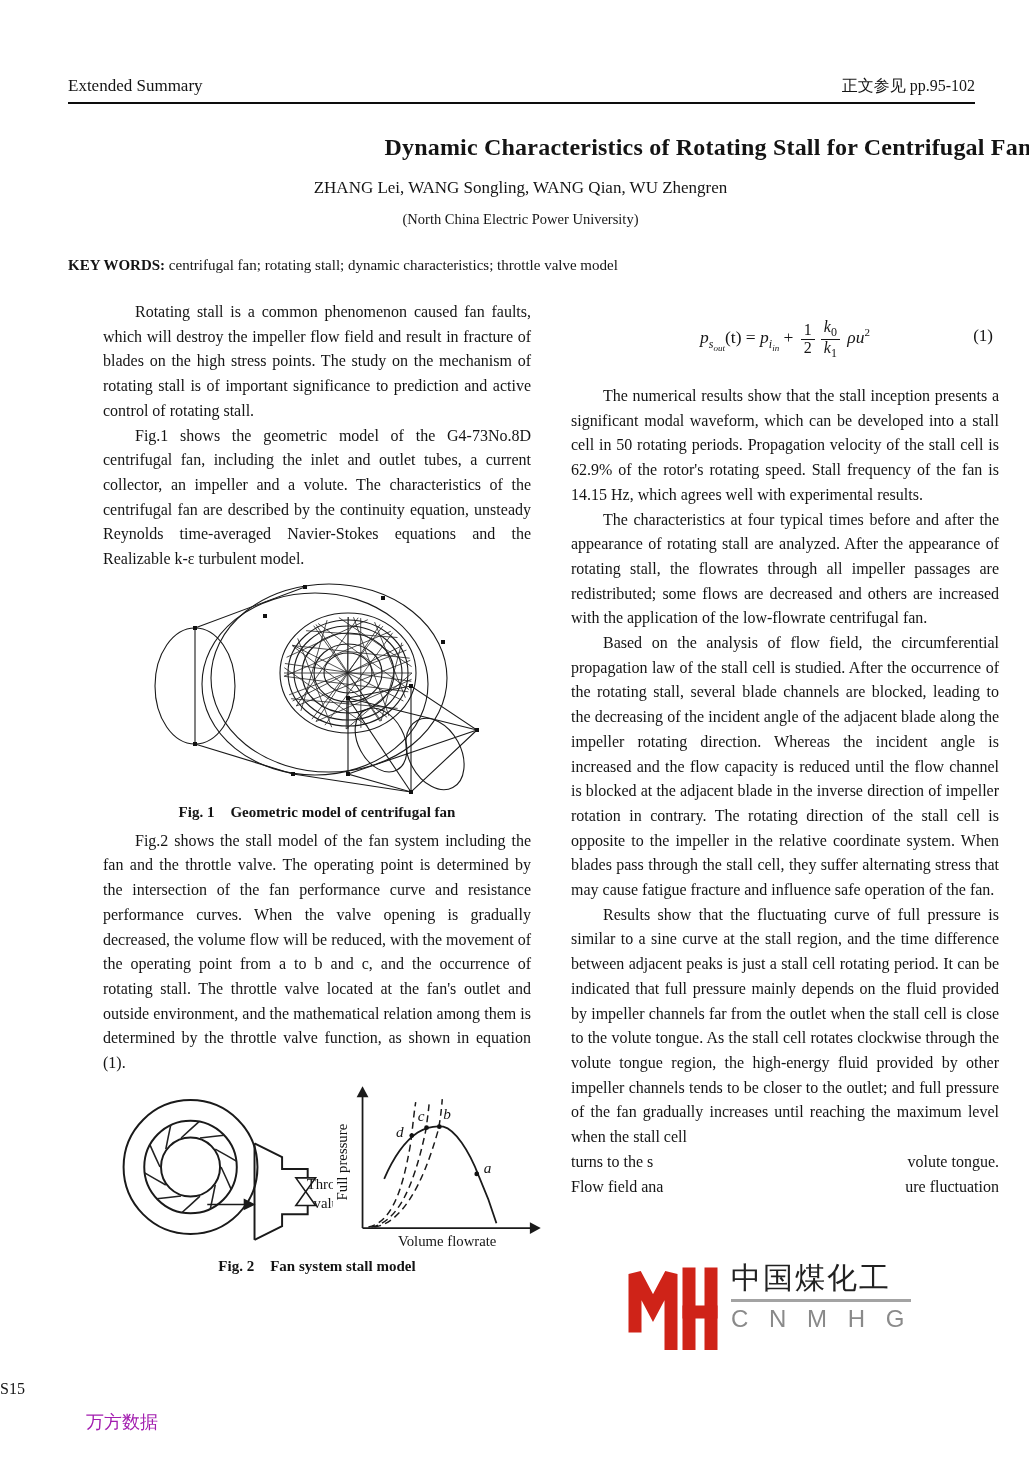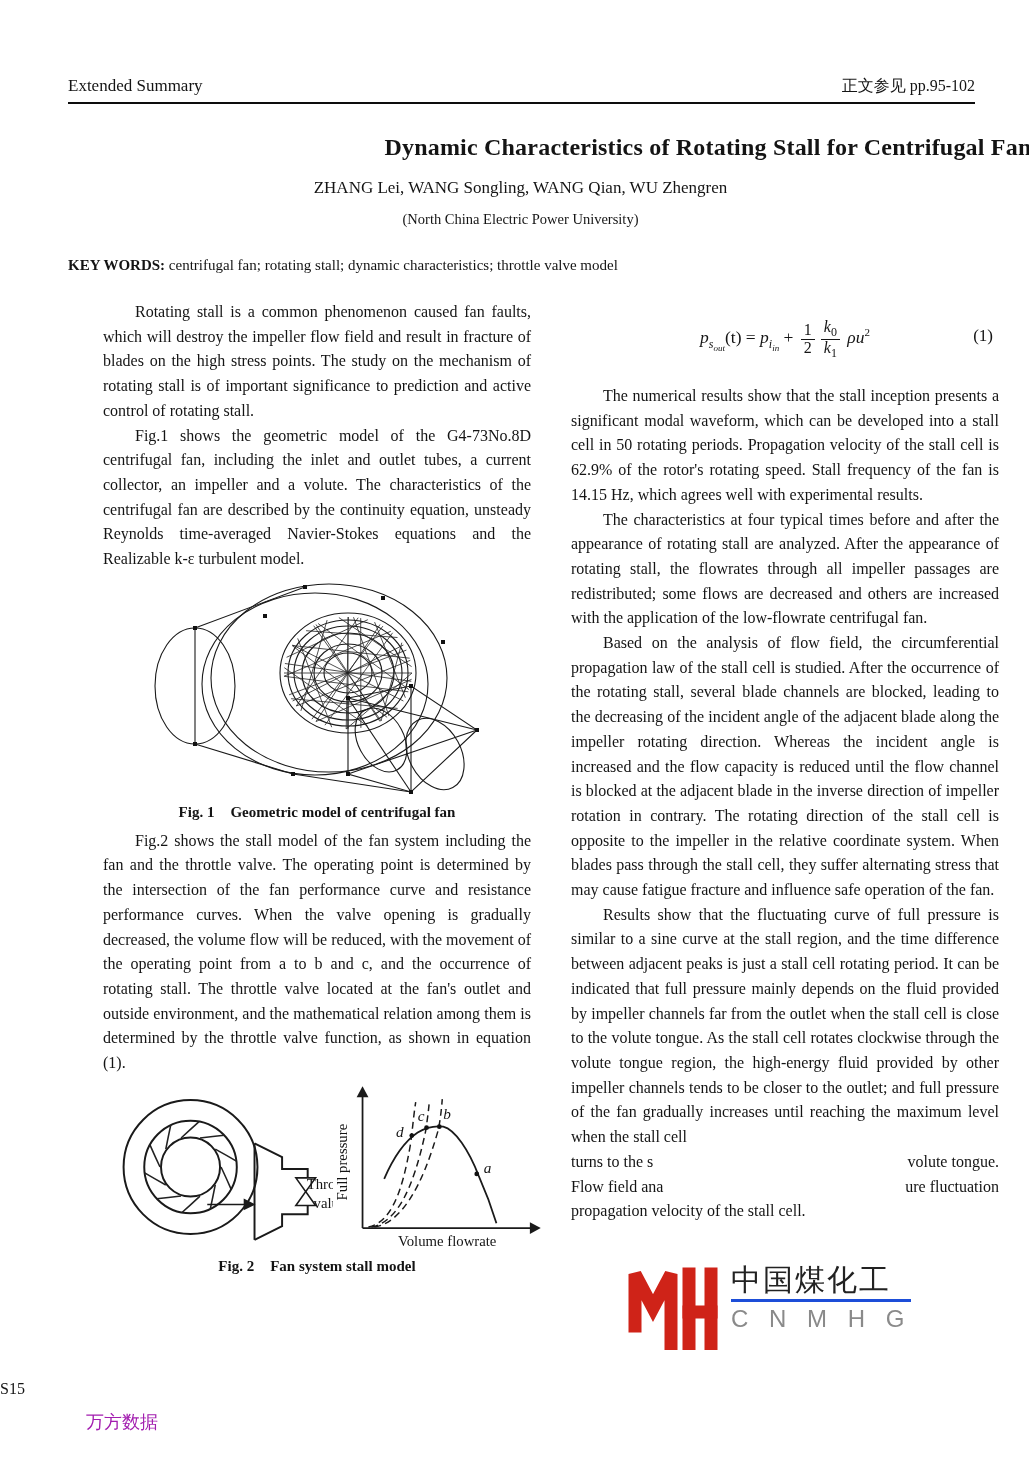--- a/index.html
+++ b/index.html
@@ -40,22 +40,22 @@
   
   svg .stroke{stroke:#1a1a1a; fill:none;}
   #fig1-mesh line{stroke:#222; stroke-width:.8;}
   #fan-blades path{stroke:#222; stroke-width:1.6; fill:none;}
   .fig2row{display:flex; align-items:center; width:445px; margin-left:-6px; margin-top:8px;}
   
   .watermark{position:absolute; left:627px; top:1264px; width:302px; height:94px;
              background:#ffffff; display:flex; align-items:flex-start; gap:12px; z-index:5;}
   .wm-right{display:flex; flex-direction:column;}
   .wm-cn{font-size:30px; color:#222; letter-spacing:2px; line-height:32px;
-         border-bottom:3px solid #1d4ed8; padding-bottom:3px;
-         font-family:Liberation Sans, sans-serif;}
+         border-bottom:3px solid #a3a3a3; padding-bottom:3px;
+         font-family:Liberation Mono, monospace;}
   .wm-latin{font-size:24px; color:#8a8a8a; letter-spacing:7px; line-height:30px;
             margin-top:2px; font-family:"Liberation Sans","DejaVu Sans",sans-serif;}
   .footer-page{position:absolute; left:0; right:0; top:1380px; text-align:left; font-size:16px;}
   .wanfang{position:absolute; left:86px; top:1410px; font-size:18px; color:#a21caf;
            font-family:"Liberation Sans","DejaVu Sans",sans-serif;}
 </style>
 </head>
 <body>
 
 <div class="page">
@@ -258,21 +258,20 @@
       <p class="para">Results show that the fluctuating curve of full pressure is similar to a sine curve at the stall region, and the time difference between adjacent peaks is just a stall cell rotating period. It can be indicated that full pressure mainly depends on the fluid provided by impeller channels far from the outlet when the stall cell is close to the volute tongue. As the stall cell rotates clockwise through the volute tongue region, the high-energy fluid provided by other impeller channels tends to be closer to the outlet; and full pressure of the fan gradually increases until reaching the maximum level when the stall cell</p>
 
       <div class="fragline">
         <span>turns to the s</span>
         <span>volute tongue.</span>
       </div>
       <div class="fragline">
         <span>Flow field ana</span>
         <span>ure fluctuation</span>
       </div>
-      <p class="para noindent">propagation velocity of the stall cell.</p>
     </div>
   </div>
 
   <div class="watermark">
     <svg width="92" height="86" viewBox="0 0 92 86">
       <g stroke="#cf2318" stroke-width="13" fill="none" stroke-linecap="square">
         <polyline points="8,62 8,10 26,44 44,10 44,80"></polyline>
         <line x1="62" y1="10" x2="62" y2="80"></line>
         <line x1="84" y1="10" x2="84" y2="80"></line>
         <line x1="62" y1="48" x2="84" y2="48"></line>

